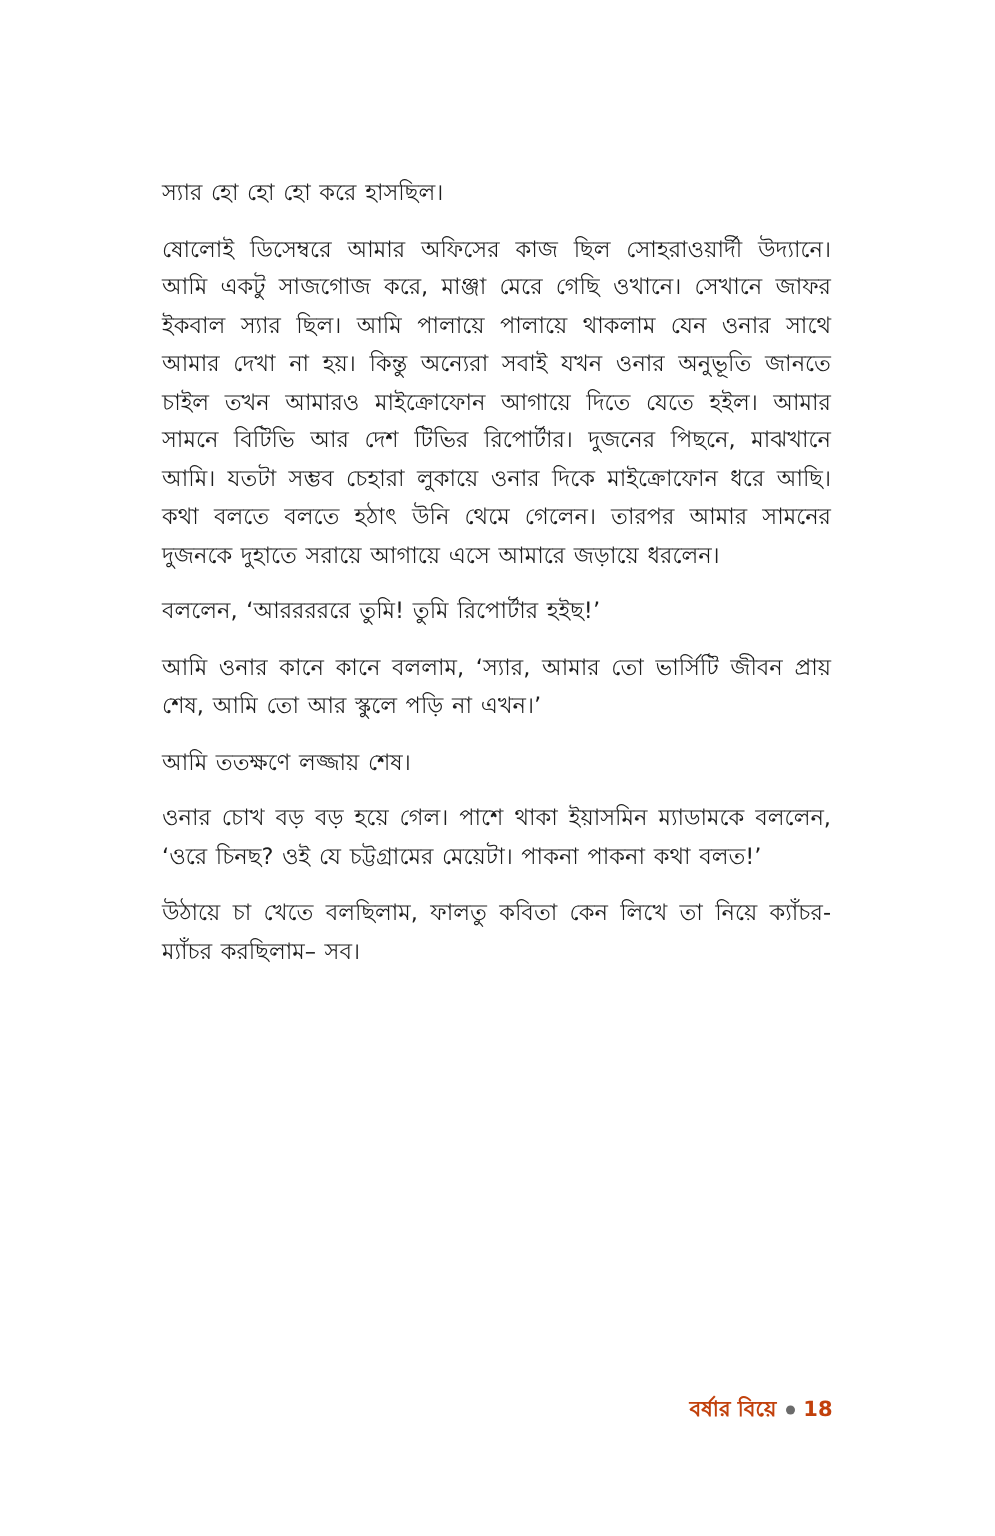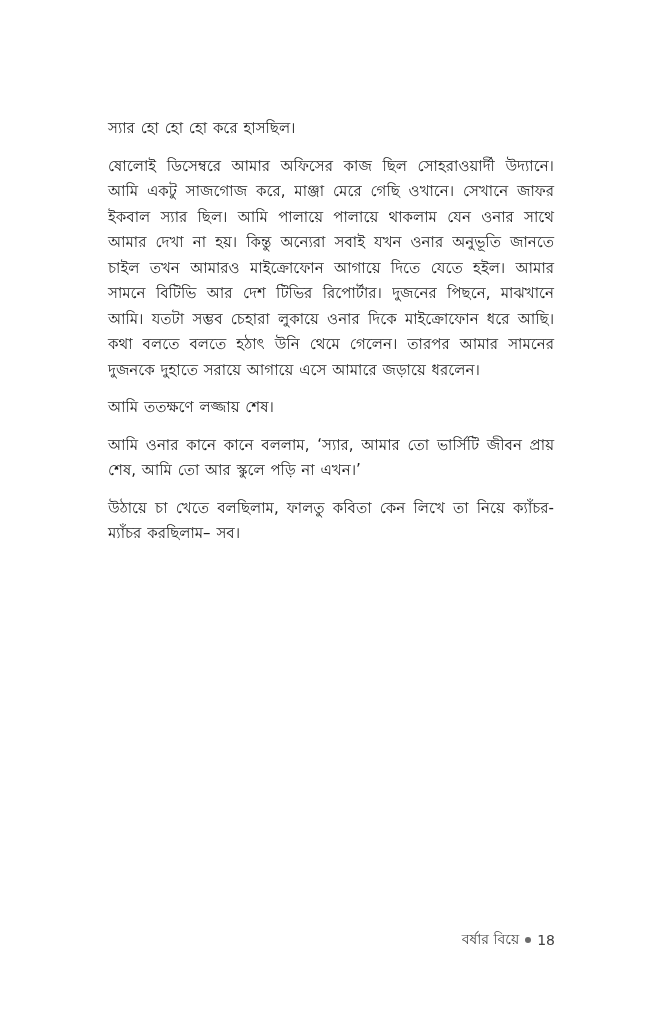--- a/index.html
+++ b/index.html
@@ -37,42 +37,45 @@
     letter-spacing: 0;
     word-spacing: 1px;
   }
   .para.first {
   }
   .footer {
     position: absolute;
     right: 108px;
     top: 928px;
     font-size: 14px;
-    color: #404040;
+    color: #c2410c;
     display: flex;
     align-items: center;
     gap: 6px;
+    font-weight: bold;
   }
   .footer .bullet {
     display: inline-block;
     width: 6px;
     height: 6px;
     border-radius: 50%;
     background: #6b6b6b;
   }
 </style>
 </head>
 <body>
 
 <div class="page">
   <div class="text-block">
     <p class="para first">স্যার হো হো হো করে হাসছিল।</p>
     <p class="para">ষোলোই ডিসেম্বরে আমার অফিসের কাজ ছিল সোহরাওয়ার্দী উদ্যানে। আমি একটু সাজগোজ করে, মাঞ্জা মেরে গেছি ওখানে। সেখানে জাফর ইকবাল স্যার ছিল। আমি পালায়ে পালায়ে থাকলাম যেন ওনার সাথে আমার দেখা না হয়। কিন্তু অন্যেরা সবাই যখন ওনার অনুভূতি জানতে চাইল তখন আমারও মাইক্রোফোন আগায়ে দিতে যেতে হইল। আমার সামনে বিটিভি আর দেশ টিভির রিপোর্টার। দুজনের পিছনে, মাঝখানে আমি। যতটা সম্ভব চেহারা লুকায়ে ওনার দিকে মাইক্রোফোন ধরে আছি। কথা বলতে বলতে হঠাৎ উনি থেমে গেলেন। তারপর আমার সামনের দুজনকে দুহাতে সরায়ে আগায়ে এসে আমারে জড়ায়ে ধরলেন।</p>
+    <p class="para">বললেন, ‘আরররররে তুমি! তুমি রিপোর্টার হইছ!’</p>
+    <p class="para">আমি ওনার কানে কানে বললাম, ‘স্যার, আমার তো ভার্সিটি জীবন প্রায় শেষ, আমি তো আর স্কুলে পড়ি না এখন।’</p>
     <p class="para">আমি ততক্ষণে লজ্জায় শেষ।</p>
-    <p class="para">আমি ওনার কানে কানে বললাম, ‘স্যার, আমার তো ভার্সিটি জীবন প্রায় শেষ, আমি তো আর স্কুলে পড়ি না এখন।’</p>
+    <p class="para">ওনার চোখ বড় বড় হয়ে গেল। পাশে থাকা ইয়াসমিন ম্যাডামকে বললেন, ‘ওরে চিনছ? ওই যে চট্টগ্রামের মেয়েটা। পাকনা পাকনা কথা বলত!’</p>
     <p class="para">উঠায়ে চা খেতে বলছিলাম, ফালতু কবিতা কেন লিখে তা নিয়ে ক্যাঁচর-ম্যাঁচর করছিলাম– সব।</p>
   </div>
 
   <div class="footer">
     <span>বর্ষার বিয়ে</span>
     <span class="bullet"></span>
     <span>18</span>
   </div>
 </div>
 

